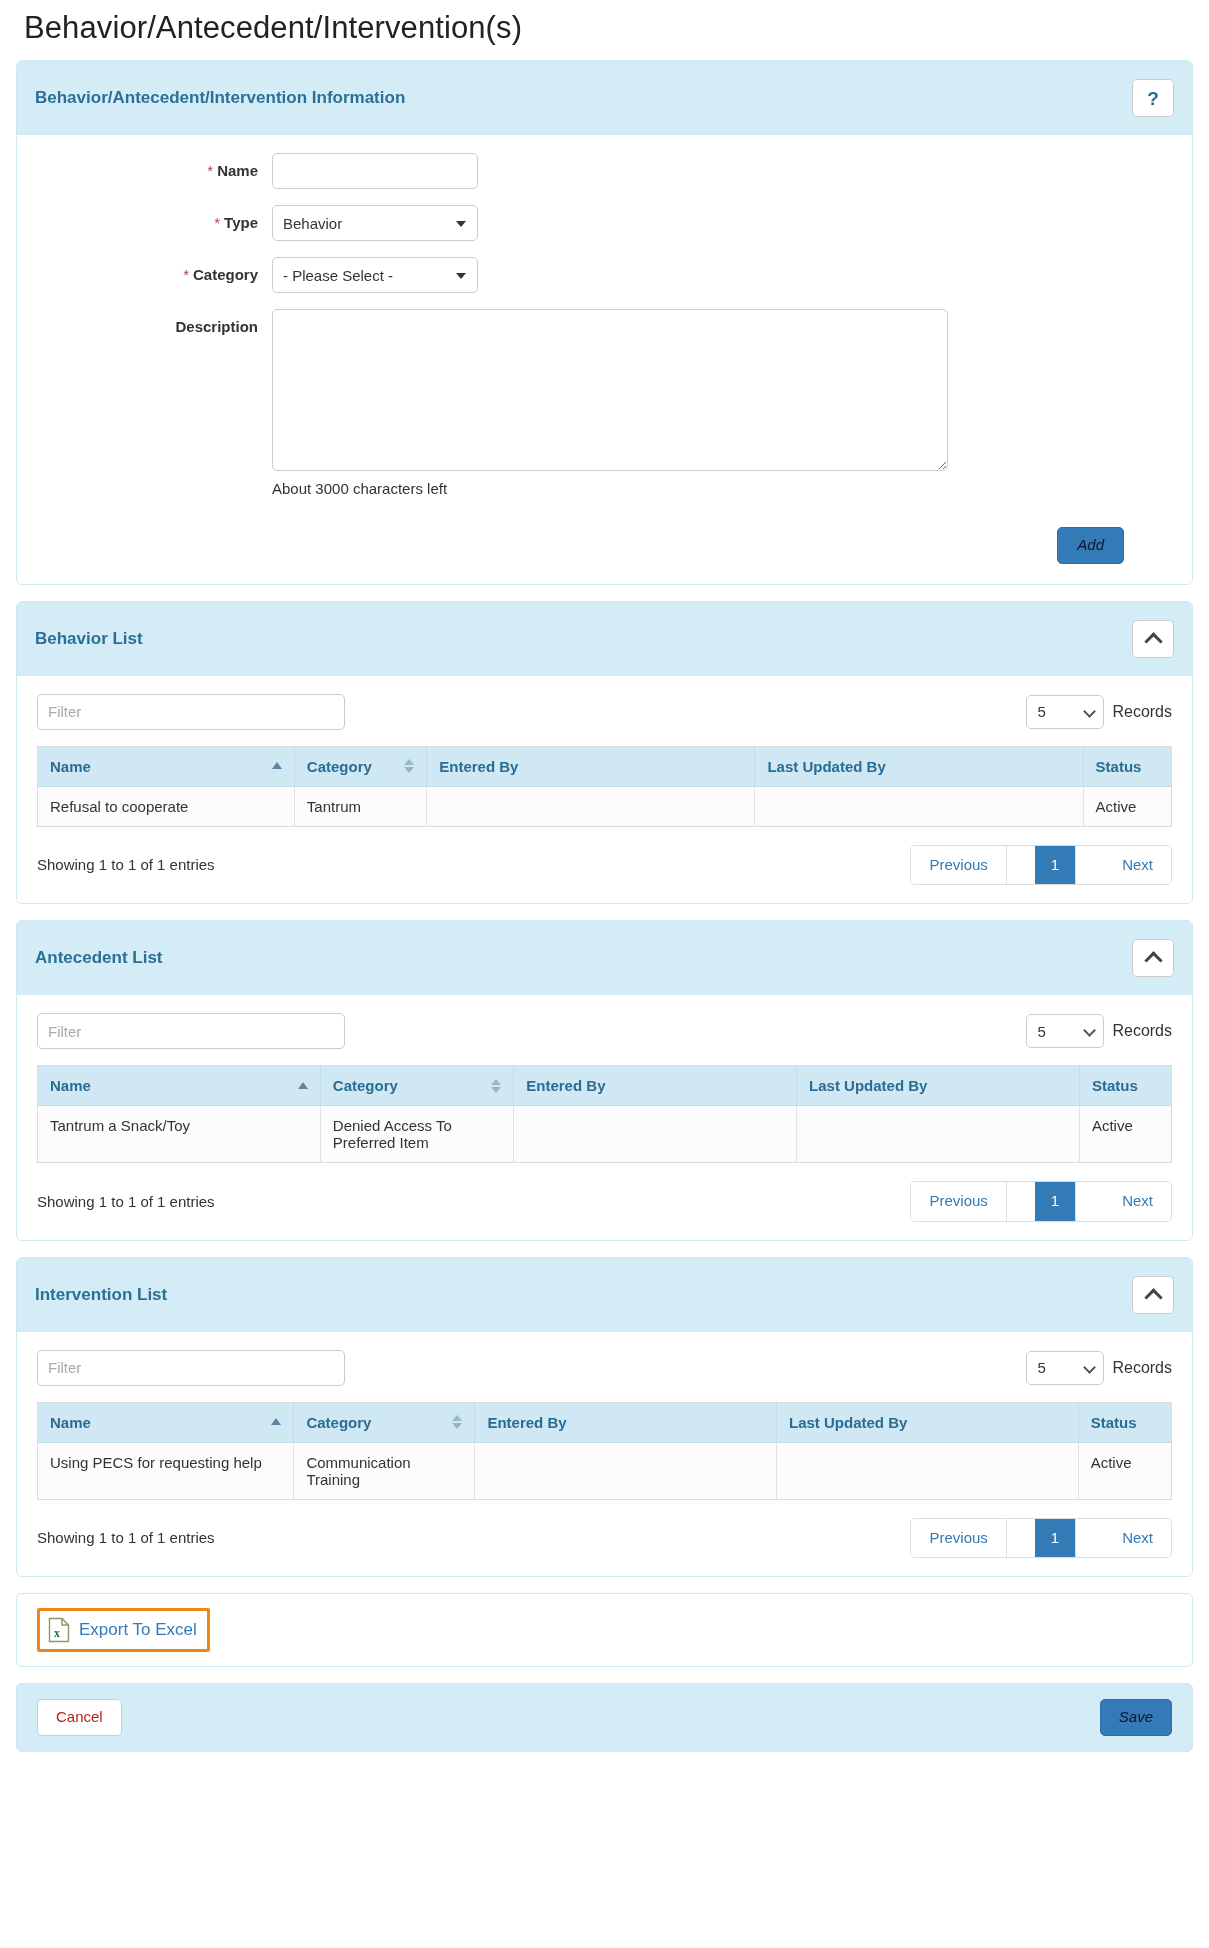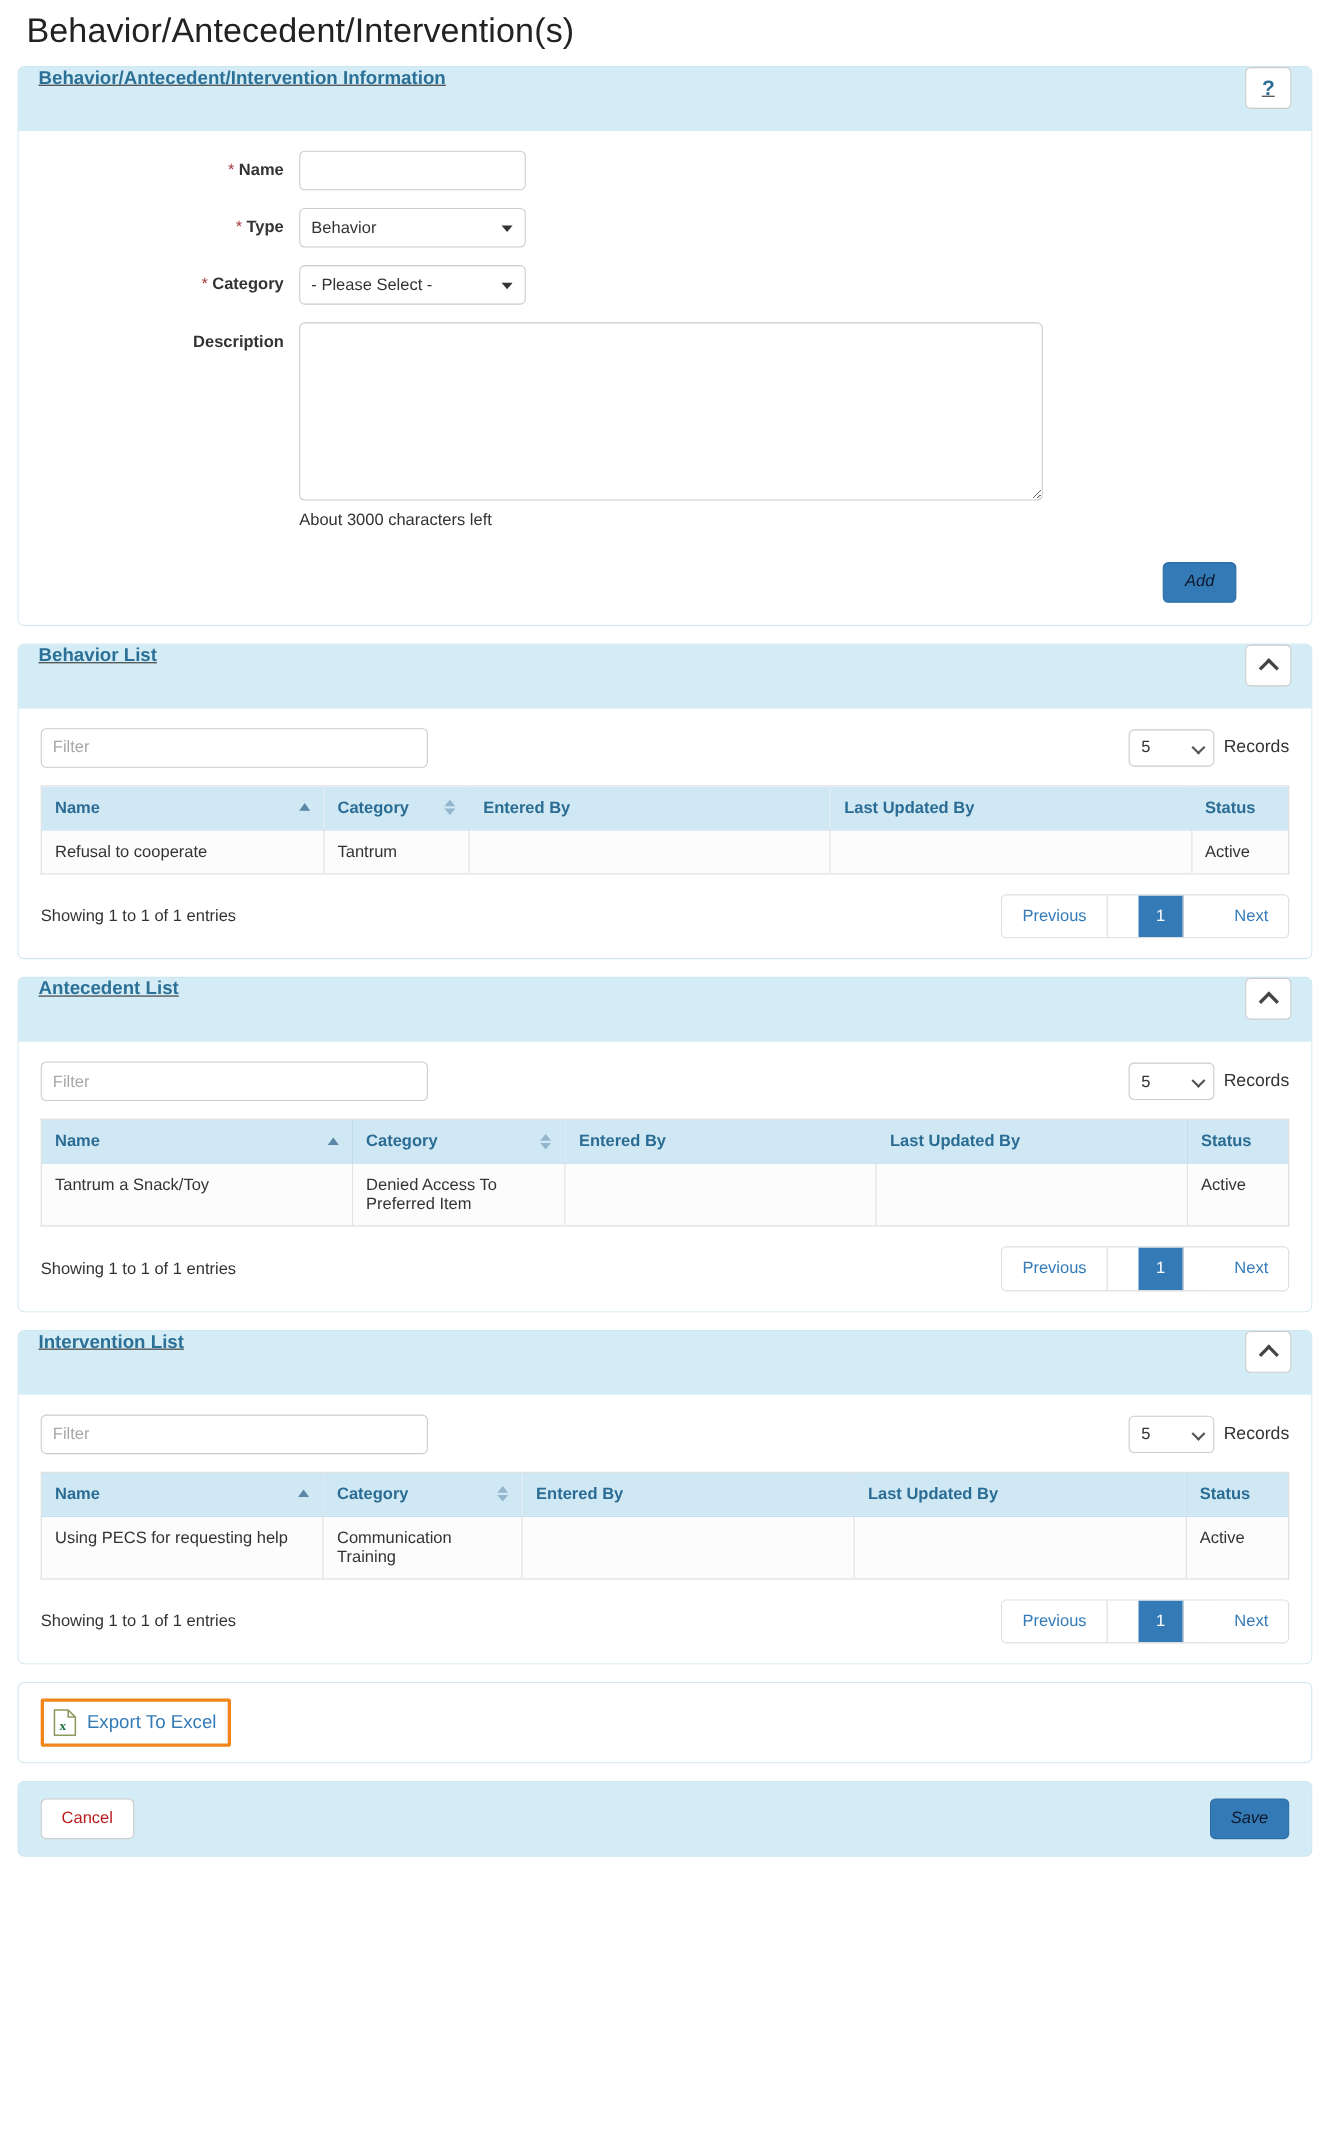--- a/index.html
+++ b/index.html
@@ -30,25 +30,25 @@
     border: 1px solid #cfe7f0;
     border-radius: 6px;
     background: #ffffff;
     margin-bottom: 16px;
     overflow: visible;
   }
   .panel-head {
     background: #d4ecf6;
     border-radius: 5px 5px 0 0;
     padding: 0 18px;
-    height: 58px;
+    height: 74px;
     display: flex;
+    align-items: center;
     justify-content: space-between;
     position: relative;
-    text-decoration: underline;
   }
   .panel-title {
     color: #2b7096;
     font-size: 17px;
     font-weight: bold;
   }
   .head-btn {
     width: 42px; height: 38px;
     background: #ffffff;
     border: 1px solid #cccccc;
@@ -168,21 +168,21 @@
 
   
   .list-body { padding: 18px 20px 14px 20px; }
   .list-topbar {
     display: flex;
     align-items: center;
     justify-content: space-between;
     margin-bottom: 16px;
   }
   input.filter-input {
-    width: 352px;
+    width: 308px;
     height: 36px;
     border: 1px solid #cccccc;
     border-radius: 5px;
     padding: 4px 10px;
     font-size: 15px;
     font-family: "Liberation Sans", sans-serif;
     color: #333;
     background: #fff;
     outline: none;
   }

